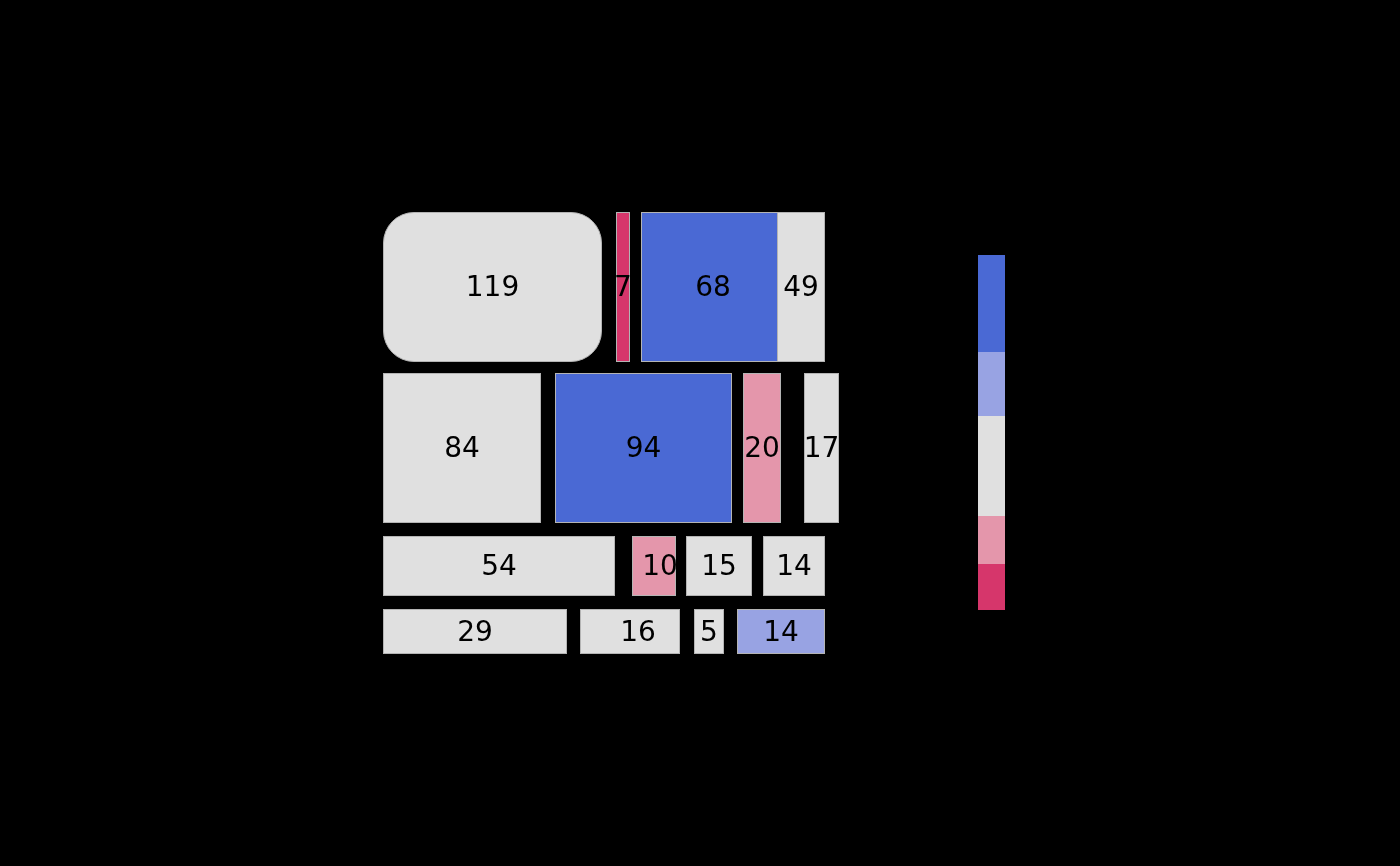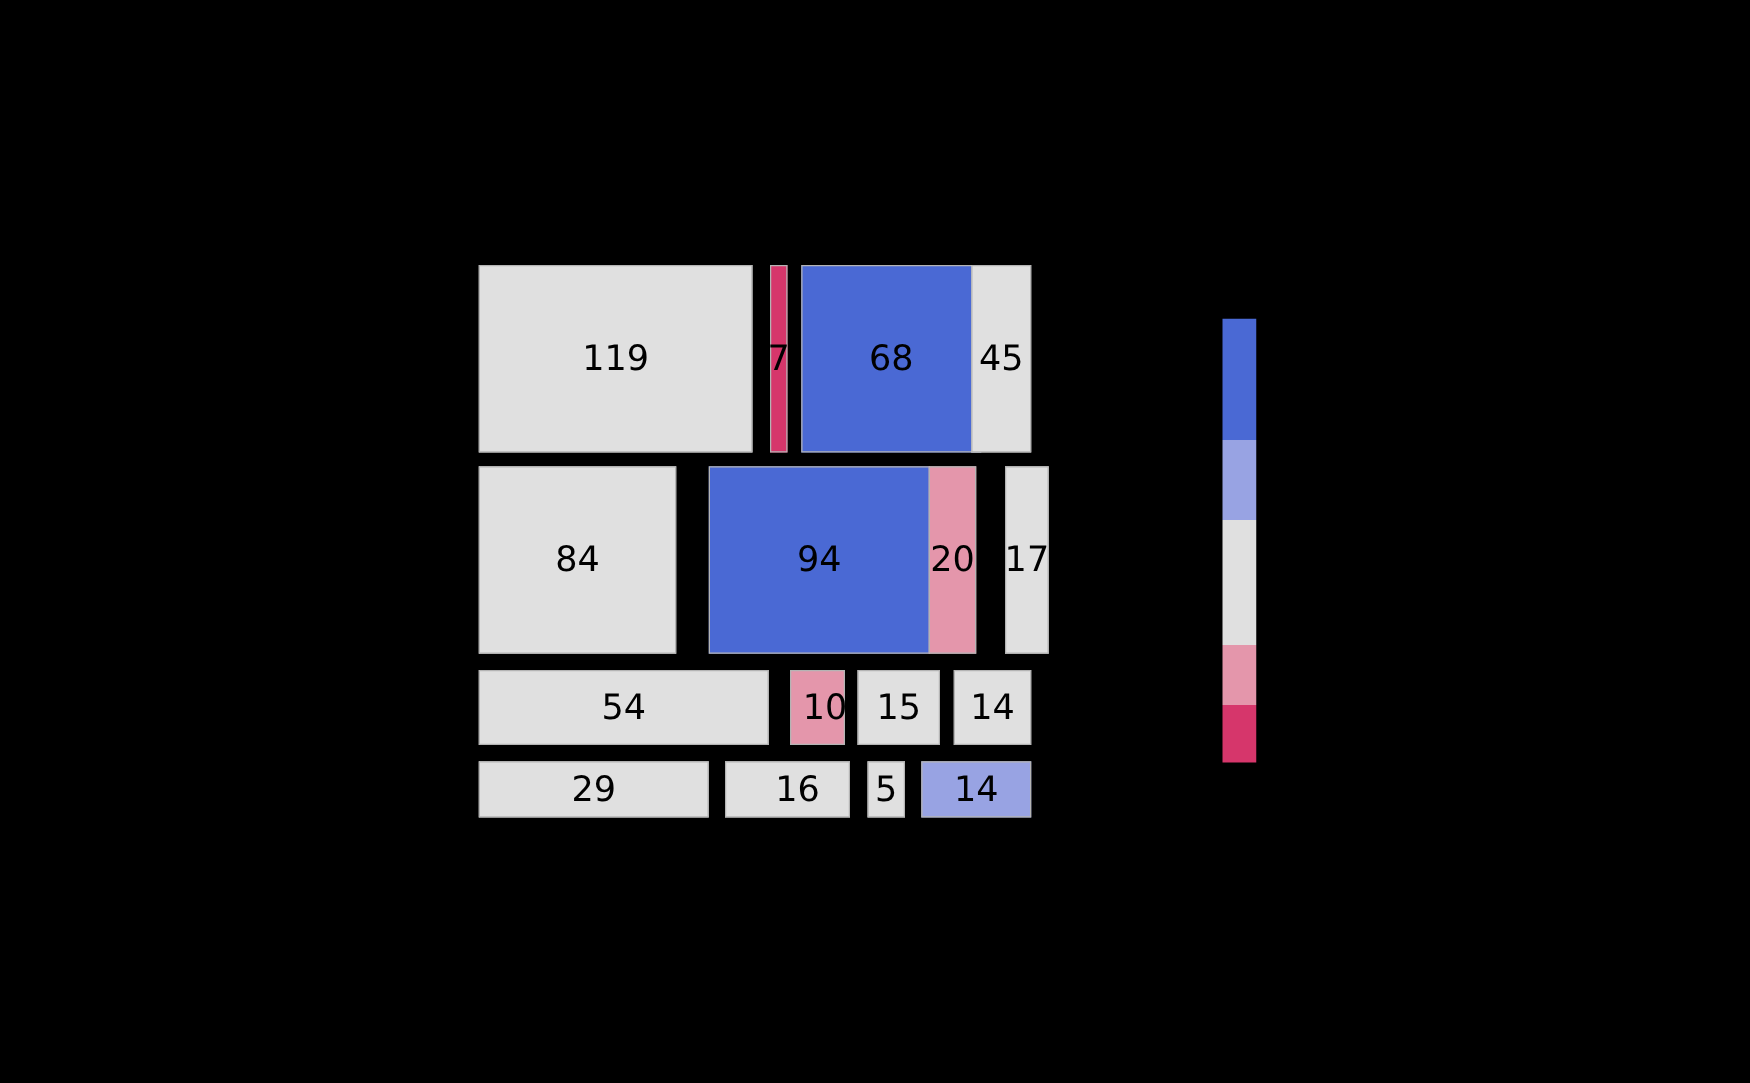--- a/index.html
+++ b/index.html
@@ -63,38 +63,38 @@
     width: 100%;
   }
 </style>
 </head>
 <body>
 
 <div id="root">
 
   <div class="plot-area">
       <div class="mosaic-row" style="top: 0px; height: 150px;">
-        <div class="mosaic-tile" style="left: 0px; width: 219px; background: rgb(224, 224, 224); border-color: rgb(180, 180, 180);">
+        <div class="mosaic-tile" style="left: 0px; width: 219px; background: rgb(224, 224, 224); border-color: rgb(180, 180, 180); border-radius: 31px;">
           <span class="tile-label">119</span>
         </div>
         <div class="mosaic-tile" style="left: 233px; width: 14px; background: rgb(214, 54, 107); border-color: rgb(180, 180, 180);">
           <span class="tile-label">7</span>
         </div>
         <div class="mosaic-tile" style="left: 258px; width: 144px; background: rgb(74, 105, 212); border-color: rgb(180, 180, 180);">
           <span class="tile-label">68</span>
         </div>
         <div class="mosaic-tile" style="left: 394px; width: 48px; background: rgb(224, 224, 224); border-color: rgb(180, 180, 180);">
-          <span class="tile-label">45</span>
+          <span class="tile-label">49</span>
         </div>
       </div>
       <div class="mosaic-row" style="top: 161px; height: 150px;">
         <div class="mosaic-tile" style="left: 0px; width: 158px; background: rgb(224, 224, 224); border-color: rgb(180, 180, 180);">
           <span class="tile-label">84</span>
         </div>
-        <div class="mosaic-tile" style="left: 184px; width: 177px; background: rgb(74, 105, 212); border-color: rgb(180, 180, 180); align-items: center;">
+        <div class="mosaic-tile" style="left: 172px; width: 177px; background: rgb(74, 105, 212); border-color: rgb(180, 180, 180); align-items: center;">
           <span class="tile-label">94</span>
         </div>
         <div class="mosaic-tile" style="left: 360px; width: 38px; background: rgb(228, 150, 171); border-color: rgb(180, 180, 180);">
           <span class="tile-label">20</span>
         </div>
         <div class="mosaic-tile" style="left: 407px; width: 35px; background: rgb(224, 224, 224); border-color: rgb(180, 180, 180); margin-left: 14px;">
           <span class="tile-label">17</span>
         </div>
       </div>
       <div class="mosaic-row" style="top: 324px; height: 60px;">

